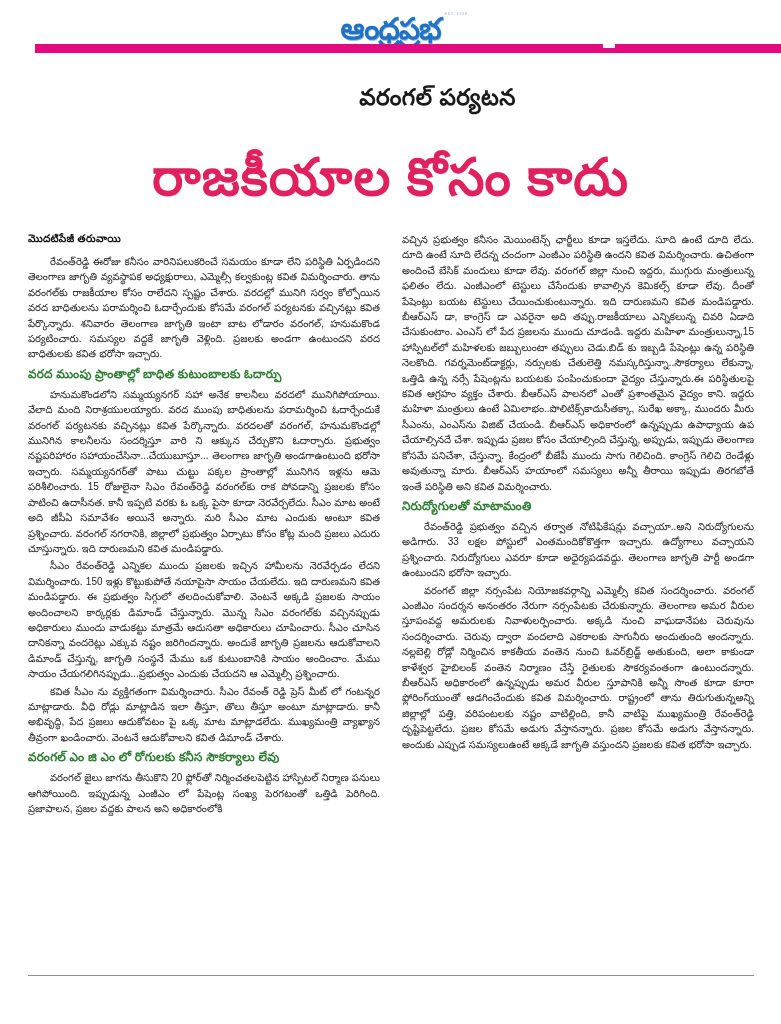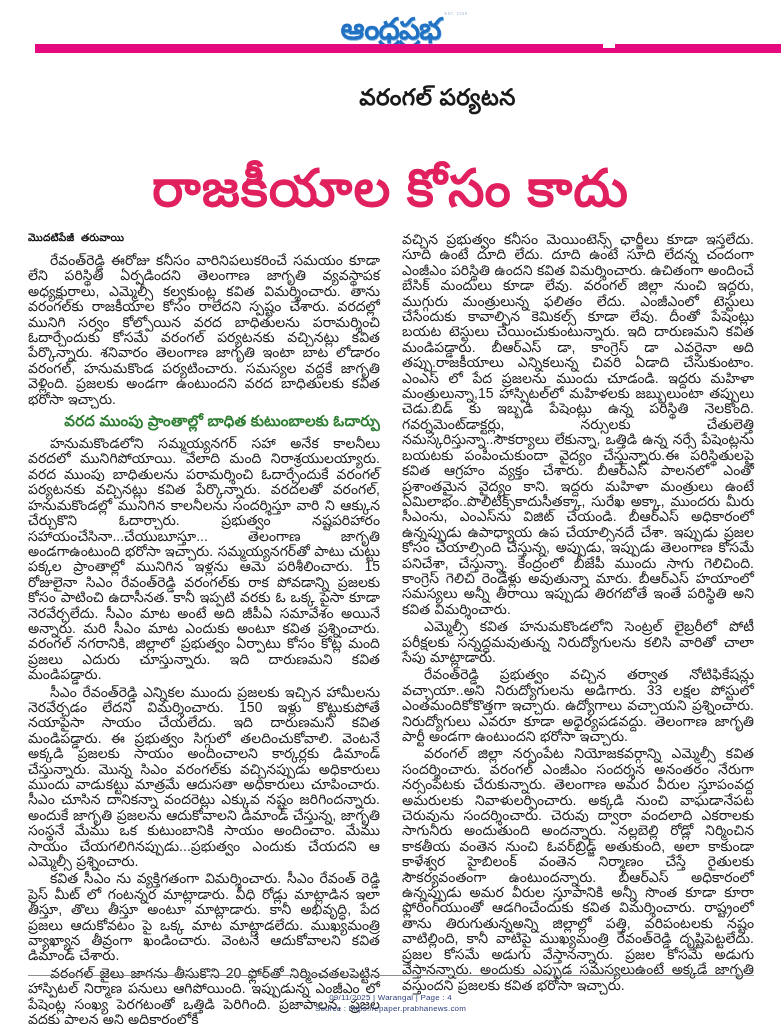--- a/index.html
+++ b/index.html
@@ -90,21 +90,21 @@
     text-align: center;
     font-family: "Liberation Sans", sans-serif;
     font-size: 23px;
     font-weight: bold;
     color: #1a1a1a;
     letter-spacing: 0.5px;
     margin-left: 47px;
   }
   .headline {
     position: absolute;
-    top: 124px;
+    top: 113px;
     left: 0;
     width: 781px;
     text-align: center;
     font-family: "Liberation Sans", sans-serif;
     font-size: 52px;
     font-weight: bold;
     color: #e0215e;
     letter-spacing: 1px;
     line-height: 1.15;
   }
@@ -123,41 +123,40 @@
     width: 352px;
     position: relative;
   }
 
   .continued-label {
     font-size: 10.5px;
     font-weight: bold;
     color: #111;
     margin: 0 0 7px 0;
     letter-spacing: 0.2px;
-    font-family: Liberation Mono, monospace;
   }
 
   p.body {
     margin: 0 0 2px 0;
-    font-size: 14px;
+    font-size: 10px;
     line-height: 15.4px;
     text-align: justify;
     text-indent: 22px;
     color: #1c1c1c;
     font-family: "Liberation Sans", sans-serif;
     word-spacing: 0.4px;
   }
   p.body.noindent { text-indent: 0; }
 
   h3.subhead {
     margin: 5px 0 3px 0;
-    font-size: 15px;
+    font-size: 12px;
     font-weight: bold;
     color: #2f7d32;
-    text-align: right;
+    text-align: left;
     letter-spacing: 0.2px;
   }
 
   
   .col-rule {
     position: absolute;
     left: 28px;
     width: 726px;
     height: 1px;
     background: #8e8e8e;
@@ -200,37 +199,34 @@
       <div class="continued-label">మొదటిపేజీ తరువాయి</div>
 
       <p class="body">రేవంత్‌రెడ్డి ఈరోజు కనీసం వారినిపలుకరించే సమయం కూడా లేని పరిస్థితి ఏర్పడిందని తెలంగాణ జాగృతి వ్యవస్థాపక అధ్యక్షురాలు, ఎమ్మెల్సీ కల్వకుంట్ల కవిత విమర్శించారు. తాను వరంగల్‌కు రాజకీయాల కోసం రాలేదని స్పష్టం చేశారు. వరదల్లో మునిగి సర్వం కోల్పోయిన వరద బాధితులను పరామర్శించి ఓదార్చేందుకు కోసమే వరంగల్ పర్యటనకు వచ్చినట్లు కవిత పేర్కొన్నారు. శనివారం తెలంగాణ జాగృతి ఇంటా బాట లోడారం వరంగల్, హనుమకొండ పర్యటించారు. సమస్యల వద్దకే జాగృతి వెళ్లింది. ప్రజలకు అండగా ఉంటుందని వరద బాధితులకు కవిత భరోసా ఇచ్చారు.</p>
 
       <h3 class="subhead">వరద ముంపు ప్రాంతాల్లో బాధిత కుటుంబాలకు ఓదార్పు</h3>
 
       <p class="body">హనుమకొండలోని సమ్మయ్యనగర్ సహా అనేక కాలనీలు వరదలో మునిగిపోయాయి. వేలాది మంది నిరాశ్రయులయ్యారు. వరద ముంపు బాధితులను పరామర్శించి ఓదార్చేందుకే వరంగల్ పర్యటనకు వచ్చినట్లు కవిత పేర్కొన్నారు. వరదలతో వరంగల్, హనుమకొండల్లో మునిగిన కాలనీలను సందర్శిస్తూ వారి ని ఆక్కున చేర్చుకొని ఓదార్చారు. ప్రభుత్వం నష్టపరిహారం సహాయంచేసినా...చేయుబూస్తూ... తెలంగాణ జాగృతి అండగాఉంటుంది భరోసా ఇచ్చారు. సమ్మయ్యనగర్‌తో పాటు చుట్టు పక్కల ప్రాంతాల్లో మునిగిన ఇళ్లను ఆమె పరిశీలించారు. 15 రోజులైనా సిఎం రేవంత్‌రెడ్డి వరంగల్‌కు రాక పోవడాన్ని ప్రజలకు కోసం పాటించి ఉదాసీనత. కానీ ఇప్పటి వరకు ఓ ఒక్క పైసా కూడా నెరవేర్చలేదు. సీఎం మాట అంటే అది జీపీఏ సమావేశం అయినే అన్నారు. మరి సీఎం మాట ఎందుకు అంటూ కవిత ప్రశ్నించారు. వరంగల్ నగరానికి, జిల్లాలో ప్రభుత్వం ఏర్పాటు కోసం కోట్ల మంది ప్రజలు ఎదురు చూస్తున్నారు. ఇది దారుణమని కవిత మండిపడ్డారు.</p>
       <p class="body">సీఎం రేవంత్‌రెడ్డి ఎన్నికల ముందు ప్రజలకు ఇచ్చిన హామీలను నెరవేర్చడం లేదని విమర్శించారు. 150 ఇళ్లు కొట్టుకుపోతే నయాపైసా సాయం చేయలేదు. ఇది దారుణమని కవిత మండిపడ్డారు. ఈ ప్రభుత్వం సిగ్గులో తలదించుకోవాలి. వెంటనే అక్కడి ప్రజలకు సాయం అందించాలని కార్కర్లకు డిమాండ్ చేస్తున్నారు. మొన్న సిఎం వరంగల్‌కు వచ్చినప్పుడు అధికారులు ముందు వాడుకట్టు మాత్రమే ఆదుసతా అధికారులు చూపించారు. సీఎం చూసిన దానికన్నా వందరెట్లు ఎక్కువ నష్టం జరిగిందన్నారు. అందుకే జాగృతి ప్రజలను ఆదుకోవాలని డిమాండ్ చేస్తున్న, జాగృతి సంస్థనే మేము ఒక కుటుంబానికి సాయం అందించాం. మేము సాయం చేయగలిగినప్పుడు...ప్రభుత్వం ఎందుకు చేయదని ఆ ఎమ్మెల్సీ ప్రశ్నించారు.</p>
       <p class="body">కవిత సీఎం ను వ్యక్తిగతంగా విమర్శించారు. సీఎం రేవంత్ రెడ్డి ప్రెస్ మీట్ లో గంటన్నర మాట్లాడారు. వీధి రోడ్లు మాట్లాడిన ఇలా తీస్తూ, తొలు తీస్తూ అంటూ మాట్లాడారు. కానీ అభివృద్ధి, పేద ప్రజలు ఆదుకోవటం పై ఒక్క మాట మాట్లాడలేదు. ముఖ్యమంత్రి వ్యాఖ్యాన తీవ్రంగా ఖండించారు. వెంటనే ఆదుకోవాలని కవిత డిమాండ్ చేశారు.</p>
 
+      <h3 class="subhead">వరంగల్ ఎం జి ఎం లో రోగులకు కనీస సౌకర్యాలు లేవు</h3>
 
       <p class="body">వరంగల్ జైలు జాగను తీసుకొని 20 ఫ్లోర్‌తో నిర్మించతలపెట్టిన హాస్పిటల్ నిర్మాణ పనులు ఆగిపోయింది. ఇప్పుడున్న ఎంజీఎం లో పేషెంట్ల సంఖ్య పెరగటంతో ఒత్తిడి పెరిగింది. ప్రజాపాలన, ప్రజల వద్దకు పాలన అని అధికారంలోకి</p>
     </div>
 
     <div class="col">
       <p class="body noindent">వచ్చిన ప్రభుత్వం కనీసం మెయింటెన్స్ ఛార్జీలు కూడా ఇస్తలేదు. సూది ఉంటే దూది లేదు. దూది ఉంటే సూది లేదన్న చందంగా ఎంజీఎం పరిస్థితి ఉందని కవిత విమర్శించారు. ఉచితంగా అందించే బేసిక్ మందులు కూడా లేవు. వరంగల్ జిల్లా నుంచి ఇద్దరు, ముగ్గురు మంత్రులున్న ఫలితం లేదు. ఎంజీఎంలో టెస్టులు చేసేందుకు కావాల్సిన కెమికల్స్ కూడా లేవు. దీంతో పేషెంట్లు బయట టెస్టులు చేయించుకుంటున్నారు. ఇది దారుణమని కవిత మండిపడ్డారు. బీఆర్ఎస్ డా, కాంగ్రెస్ డా ఎవరైనా అది తప్పు.రాజకీయాలు ఎన్నికలున్న చివరి ఏడాది చేసుకుంటాం. ఎంఎస్ లో పేద ప్రజలను ముందు చూడండి. ఇద్దరు మహిళా మంత్రులున్నా,15 హాస్పిటల్‌లో మహిళలకు జబ్బులుంటా తప్పులు చెడు.బిడ్ కు ఇబ్బడి పేషెంట్లు ఉన్న పరిస్థితి నెలకొంది. గవర్నమెంట్‌డాక్టర్లు, నర్సులకు చేతులెత్తి నమస్కరిస్తున్నా..సౌకర్యాలు లేకున్నా, ఒత్తిడి ఉన్న నర్సే పేషెంట్లను బయటకు పంపించుకుందా వైద్యం చేస్తున్నారు.ఈ పరిస్థితులపై కవిత ఆగ్రహం వ్యక్తం చేశారు. బీఆర్ఎస్ పాలనలో ఎంతో ప్రశాంతమైన వైద్యం కాని. ఇద్దరు మహిళా మంత్రులు ఉంటే ఏమిలాభం..పొలిటిక్స్‌కాదుసీతక్కా, సురేఖ అక్కా, ముందరు మీరు సీఎంను, ఎంఎస్‌ను విజిట్ చేయండి. బీఆర్ఎస్ అధికారంలో ఉన్నప్పుడు ఉపాధ్యాయ ఉప చేయాల్సినదే చేశా. ఇప్పుడు ప్రజల కోసం చేయాల్సింది చేస్తున్న, అప్పుడు, ఇప్పుడు తెలంగాణ కోసమే పనిచేశా, చేస్తున్నా. కేంద్రంలో బీజేపీ ముందు సాగు గెలిచింది. కాంగ్రెస్ గెలిచి రెండేళ్లు అవుతున్నా మారు. బీఆర్ఎస్ హయాంలో సమస్యలు అన్నీ తీరాయి ఇప్పుడు తిరగబోతే ఇంతే పరిస్థితి అని కవిత విమర్శించారు.</p>
 
-
-      <p class="body">ఎమ్మెల్సీ కవిత హనుమకొండలోని సెంట్రల్ లైబ్రరీలో పోటీ పరీక్షలకు సన్నద్ధమవుతున్న నిరుద్యోగులను కలిసి వారితో చాలా సేపు మాట్లాడారు.</p>
+      <h3 class="subhead">నిరుద్యోగులతో మాటామంతి</h3>
+
       <p class="body">రేవంత్‌రెడ్డి ప్రభుత్వం వచ్చిన తర్వాత నోటిఫికేషన్లు వచ్చాయా..అని నిరుద్యోగులను అడిగారు. 33 లక్షల పోస్టులో ఎంతమందికోకొత్తగా ఇచ్చారు. ఉద్యోగాలు వచ్చాయని ప్రశ్నించారు. నిరుద్యోగులు ఎవరూ కూడా అధైర్యపడవద్దు. తెలంగాణ జాగృతి పార్టీ అండగా ఉంటుందని భరోసా ఇచ్చారు.</p>
 
 
       <p class="body">వరంగల్ జిల్లా నర్సంపేట నియోజకవర్గాన్ని ఎమ్మెల్సీ కవిత సందర్శించారు. వరంగల్ ఎంజీఎం సందర్శన అనంతరం నేరుగా నర్సంపేటకు చేరుకున్నారు. తెలంగాణ అమర వీరుల స్తూపంవద్ద అమరులకు నివాళులర్పించారు. అక్కడి నుంచి వాఘడానేపట చెరువును సందర్శించారు. చెరువు ద్వారా వందలాది ఎకరాలకు సాగునీరు అందుతుంది అందన్నారు. నల్లబెల్లి రోడ్లో నిర్మించిన కాకతీయ వంతెన నుంచి ఓవర్‌బ్రిడ్జ్ అతుకుంది, అలా కాకుండా కాళేశ్వర హైబిలంక్ వంతెన నిర్మాణం చేస్తే రైతులకు సౌకర్యవంతంగా ఉంటుందన్నారు. బీఆర్ఎస్ అధికారంలో ఉన్నప్పుడు అమర వీరుల స్తూపానికి అన్నీ సొంత కూడా కూరా ఫ్లోరింగ్‌యుంతో ఆడగించేందుకు కవిత విమర్శించారు. రాష్ట్రంలో తాను తిరుగుతున్నఅన్ని జిల్లాల్లో పత్తి, వరిపంటలకు నష్టం వాటిల్లింది, కానీ వాటిపై ముఖ్యమంత్రి రేవంత్‌రెడ్డి దృష్టిపెట్టలేదు. ప్రజల కోసమే అడుగు వేస్తానన్నారు. ప్రజల కోసమే అడుగు వేస్తానన్నారు. అందుకు ఎప్పుడ సమస్యలుఉంటే అక్కడే జాగృతి వస్తుందని ప్రజలకు కవిత భరోసా ఇచ్చారు.</p>
     </div>
 
   </div>
 
   <div class="col-rule"></div>
 
-  <div class="footer">
-    <div class="footer-line">09/11/2025 | Warangal | Page : 4</div>
-    <div class="footer-line">Source : https://epaper.prabhanews.com</div>
-  </div>
 
 </div>
 
 </body></html>

